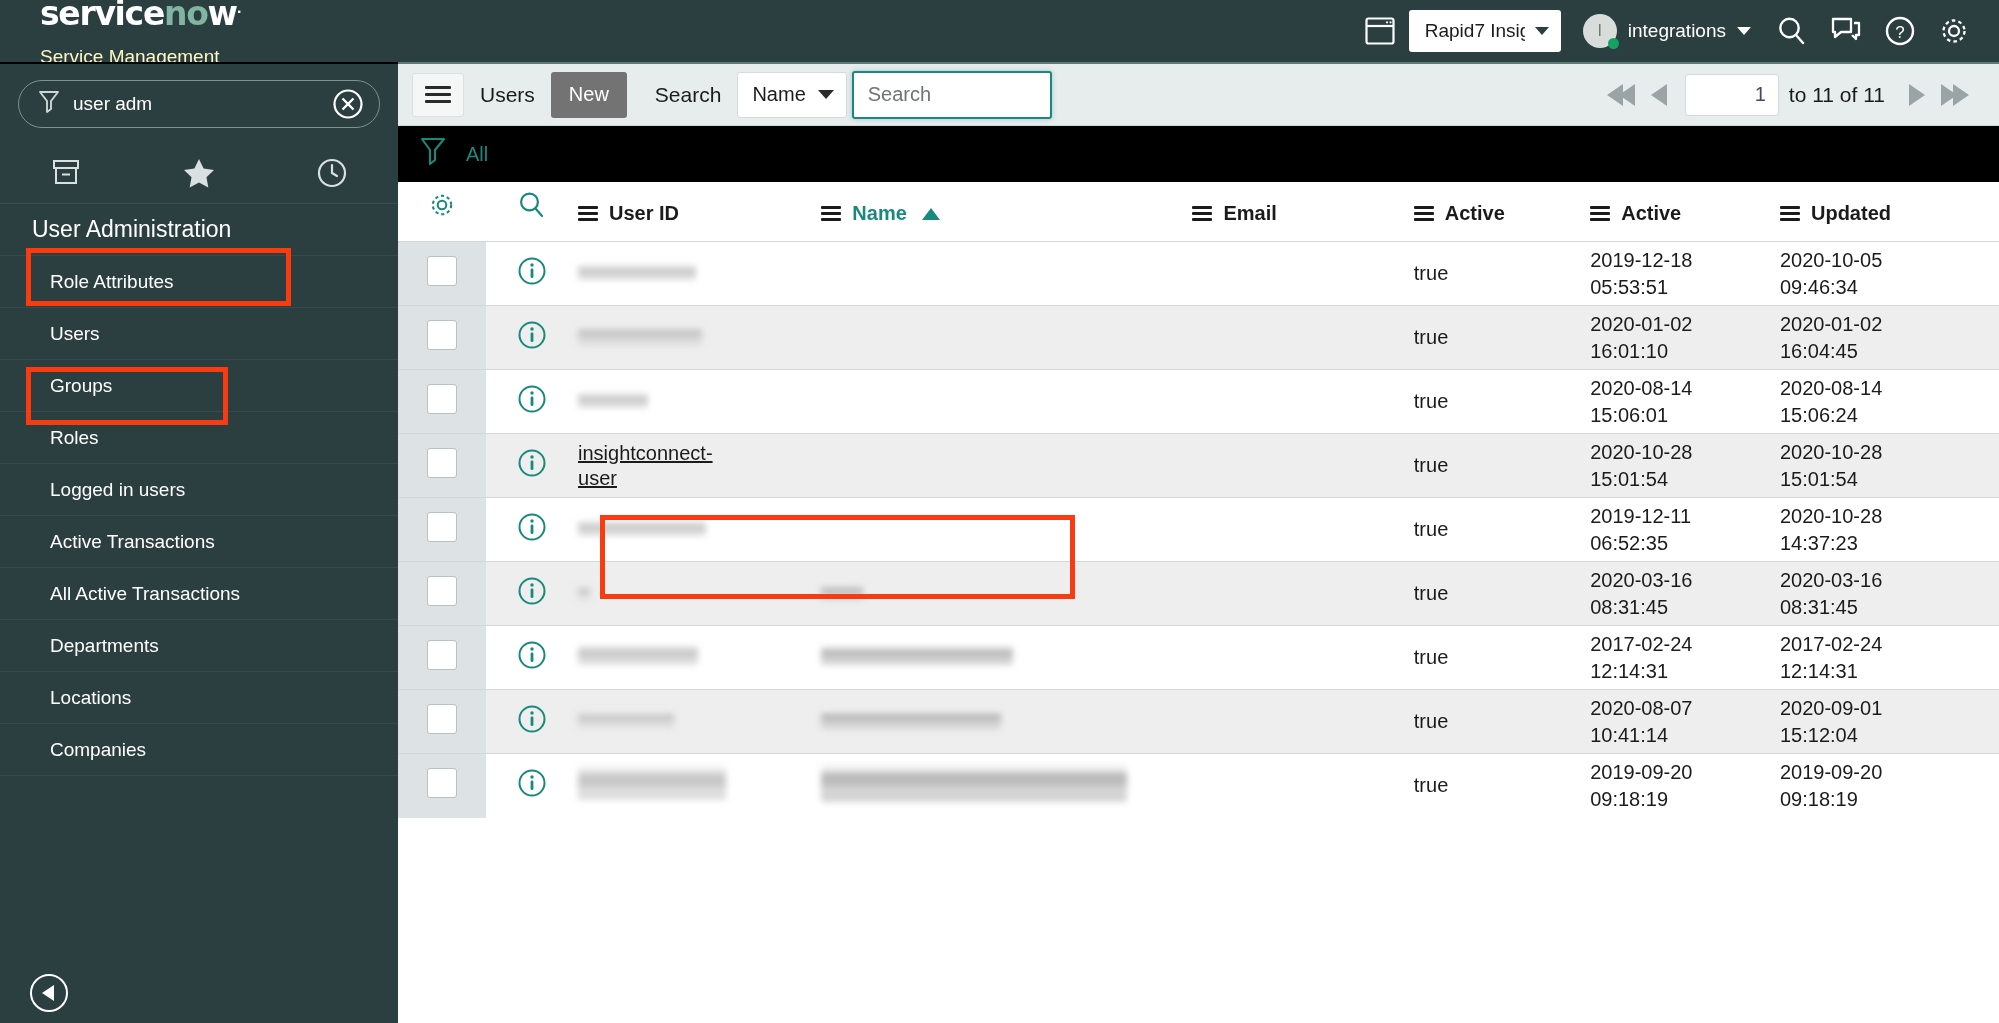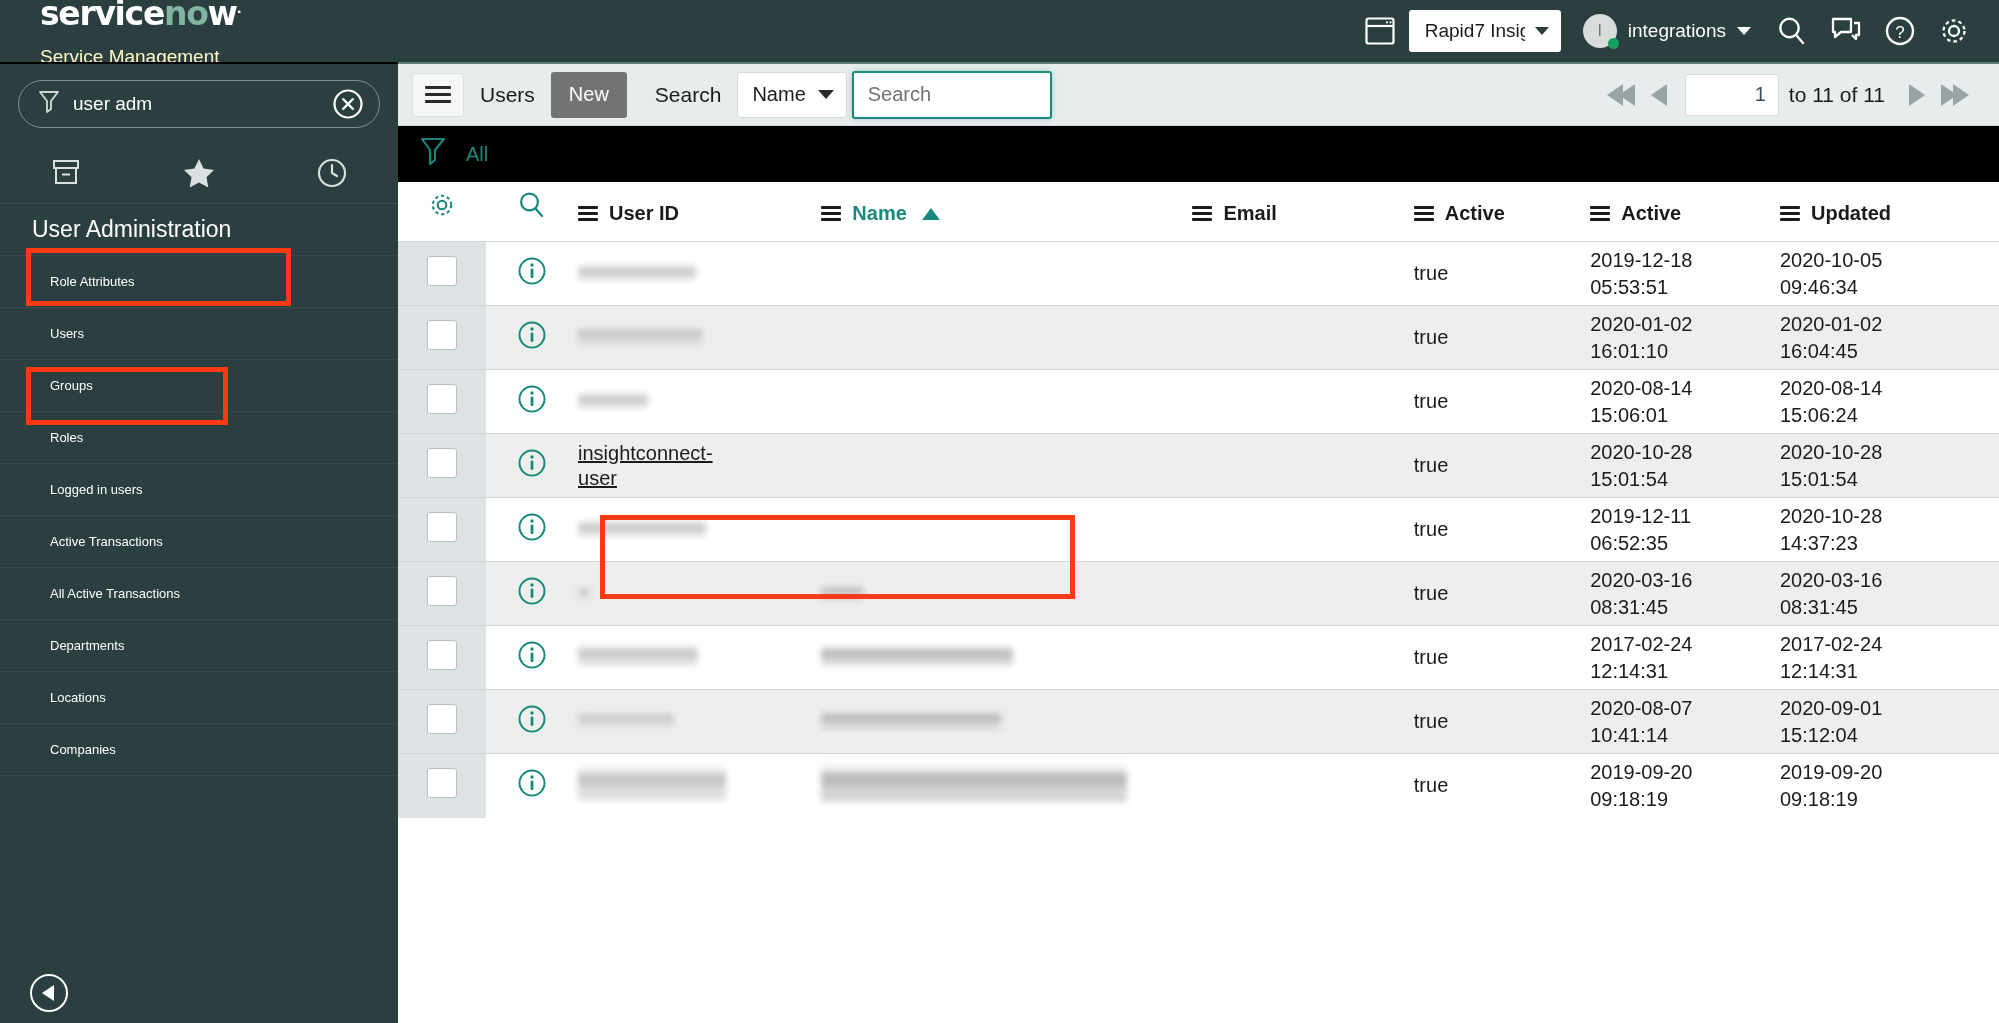--- a/index.html
+++ b/index.html
@@ -76,21 +76,21 @@
     border-bottom: 1px solid #3b4e50;
   }
   .side-tab { flex: 1; display: flex; align-items: center; justify-content: center; cursor: pointer; }
 
   .nav-list { flex: 1 1 auto; overflow: hidden; }
   .nav-item {
     height: 52px; display: flex; align-items: center; padding-left: 32px;
     color: #ffffff; font-size: 23px; border-bottom: 1px solid #36494b; cursor: pointer;
     position: relative;
   }
-  .nav-item.module { padding-left: 50px; font-size: 13px; }
+  .nav-item.module { padding-left: 50px; font-size: 19px; }
   .nav-item.app-header { background: #2b3e40; font-weight: normal; }
 
   .collapse-bar {
     height: 60px; display: flex; align-items: center; padding-left: 30px;
     flex: 0 0 60px;
   }
   .collapse-circle {
     width: 38px; height: 38px; border-radius: 50%; border: 2px solid #ffffff;
     display: flex; align-items: center; justify-content: center; cursor: pointer;
   }

